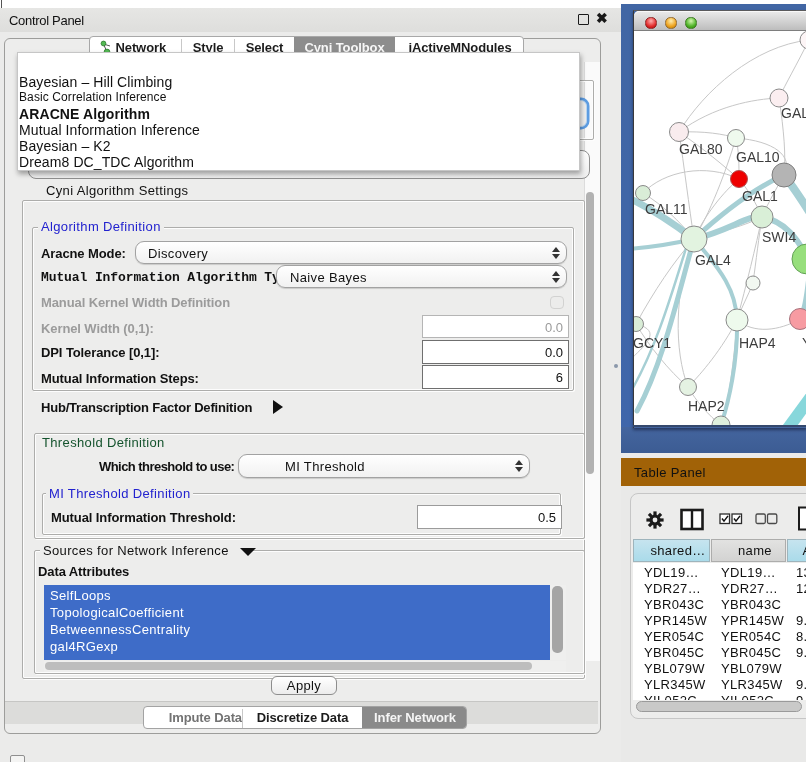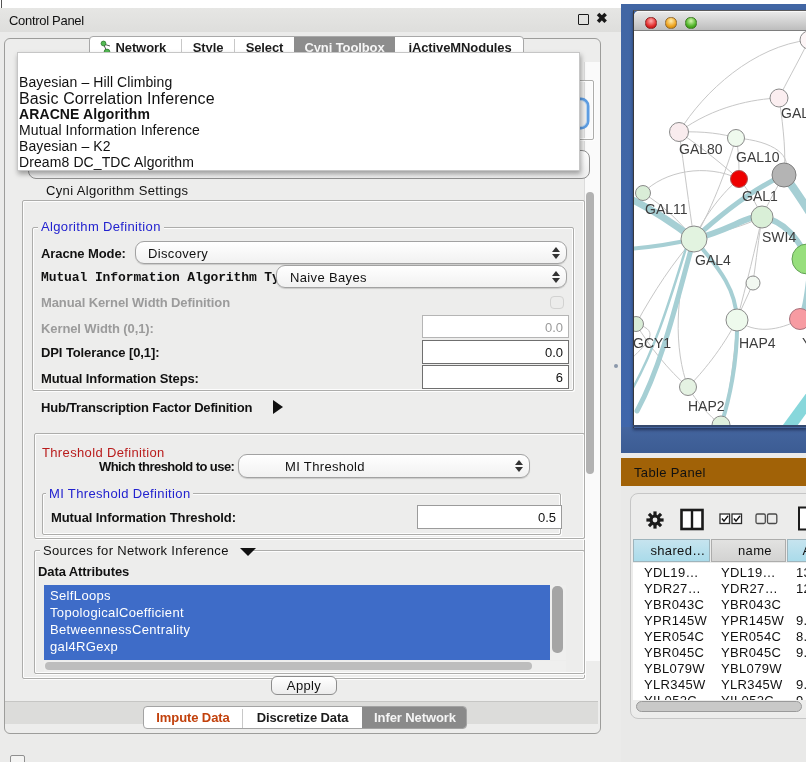--- a/index.html
+++ b/index.html
@@ -60,21 +60,21 @@
   <div class="abs b ls" style="left:204px;top:0;width:101px;height:22px;line-height:22px;text-align:center;background:#8d8d8d;color:#f7f7f7;">Cyni Toolbox</div>
   <div class="abs b ls" style="left:305px;top:0;width:130px;height:22px;line-height:22px;text-align:center;color:#1c1c1c;">jActiveMNodules</div>
 </div>
 
 <div class="abs etched" style="left:22px;top:80px;width:570px;height:58px;"></div>
 <div class="abs" style="left:30px;top:100px;width:555px;height:25px;background:#ededed;border:1px solid #b9d5ef;border-radius:6px;box-shadow:0 0 0 2.5px #5d9ce1;"></div>
 <div class="abs" style="left:28px;top:150px;width:560px;height:27px;background:linear-gradient(#fdfdfd,#ededed);border:1.5px solid #8f8f8f;border-radius:8px;"></div>
 
 <div class="abs" style="left:17px;top:52px;width:563px;height:119px;background:#ffffff;border:1px solid #c6c6c6;box-sizing:border-box;box-shadow:1px 3px 5px rgba(0,0,0,0.35);">
   <div class="abs" style="left:1px;top:21px;font-size:14px;letter-spacing:0.1px;">Bayesian – Hill Climbing</div>
-  <div class="abs" style="left:1px;top:37px;font-size:16px;letter-spacing:0.1px;">Basic Correlation Inference</div>
+  <div class="abs" style="left:1px;top:37px;font-size:12px;letter-spacing:0.1px;">Basic Correlation Inference</div>
   <div class="abs b" style="left:1px;top:53px;font-size:14px;letter-spacing:0.1px;">ARACNE Algorithm</div>
   <div class="abs" style="left:1px;top:69px;font-size:14px;letter-spacing:0.1px;">Mutual Information Inference</div>
   <div class="abs" style="left:1px;top:85px;font-size:14px;letter-spacing:0.1px;">Bayesian – K2</div>
   <div class="abs" style="left:1px;top:101px;font-size:14px;letter-spacing:0.1px;">Dream8 DC_TDC Algorithm</div>
 </div>
 
 <div class="abs etched" style="left:22px;top:200px;width:561px;height:477px;"></div>
 <div class="glabel ls" style="left:27px;top:184px;margin-left:16px;">Cyni Algorithm Settings</div>
 
 <div class="abs etched" style="left:32px;top:227px;width:540px;height:162px;"></div>
@@ -107,21 +107,21 @@
 
 <div class="abs b ls" style="left:41px;top:371px;">Mutual Information Steps:</div>
 <div class="field" style="left:422px;top:365px;width:145px;height:22px;">
     <span class="v">6</span>
   </div>
 
 <div class="abs b" style="left:41px;top:400px;letter-spacing:-0.2px;">Hub/Transcription Factor Definition</div>
 <div class="abs" style="left:273px;top:400px;width:0;height:0;border:7px solid transparent;border-left:10px solid #111;"></div>
 
 <div class="abs etched" style="left:34px;top:433px;width:549px;height:104px;"></div>
-<div class="glabel ls" style="left:39px;top:446px;color:#b91c1c;">Threshold Definition</div>
+<div class="glabel ls" style="left:39px;top:436px;color:#14532d;">Threshold Definition</div>
 
 <div class="abs b" style="left:99px;top:459px;letter-spacing:-0.55px;">Which threshold to use:</div>
 <div class="combo" style="left:238px;top:454px;width:290px;height:22px;border-radius:9px;">
   <span class="ctext ls" style="left:12px;margin-left:34px;">MI Threshold</span>
     <span class="spin"></span>
 </div>
 
 <div class="abs etched" style="left:42px;top:493px;width:517px;height:40px;"></div>
 <div class="glabel ls" style="left:46px;top:487px;color:#2222cf;">MI Threshold Definition</div>
 <div class="abs b ls" style="left:51px;top:510px;">Mutual Information Threshold:</div>
@@ -142,21 +142,21 @@
 </div>
 <div class="abs" style="left:550px;top:585px;width:16px;height:75px;background:#efefee;"></div>
 <div class="abs" style="left:552px;top:586px;width:11px;height:67px;background:#a5a5a5;border-radius:5px;"></div>
 <div class="abs" style="left:44px;top:661px;width:522px;height:11px;background:#efefee;"></div>
 <div class="abs" style="left:45px;top:662px;width:487px;height:8px;background:#bdbdbd;border-radius:4px;"></div>
 
 <div class="abs ls" style="left:271px;top:676px;width:66px;height:19px;background:linear-gradient(#ffffff,#ececec);border:1px solid #8d8d8d;border-radius:6px;box-sizing:border-box;text-align:center;line-height:17px;">Apply</div>
 
 <div class="abs" style="left:5px;top:701px;width:593px;height:22px;background:#dcdcda;border-top:1px solid #c6c6c4;"></div>
 <div class="abs" style="left:143px;top:706px;width:324px;height:23px;background:#ffffff;border:1px solid #a3a3a3;border-radius:4px;box-sizing:border-box;overflow:hidden;">
-  <div class="abs b ls" style="left:0;top:0;width:98px;height:23px;line-height:22px;text-align:center;color:#c2410c;">Impute Data</div>
+  <div class="abs b ls" style="left:0;top:0;width:98px;height:23px;line-height:22px;text-align:right;color:#737373;">Impute Data</div>
   <div class="abs" style="left:98px;top:2px;width:1px;height:19px;background:#c8c8c8;"></div>
   <div class="abs b ls" style="left:99px;top:0;width:119px;height:23px;line-height:22px;text-align:center;color:#1c1c1c;">Discretize Data</div>
   <div class="abs b ls" style="left:218px;top:0;width:106px;height:23px;line-height:22px;text-align:center;background:#8a8a8a;color:#f5f5f5;">Infer Network</div>
 </div>
 
 <div class="abs" style="left:10px;top:755px;width:13px;height:14px;background:#f4f4f3;border:1px solid #8f8f8f;border-radius:2px;"></div>
 
 <div class="abs" style="left:614px;top:364px;width:4px;height:4px;background:#8b98ab;border-radius:2px;"></div>
 
 <div class="abs" style="left:621px;top:4px;width:185px;height:449px;background:linear-gradient(#4166a4,#3f66ab);"></div>

